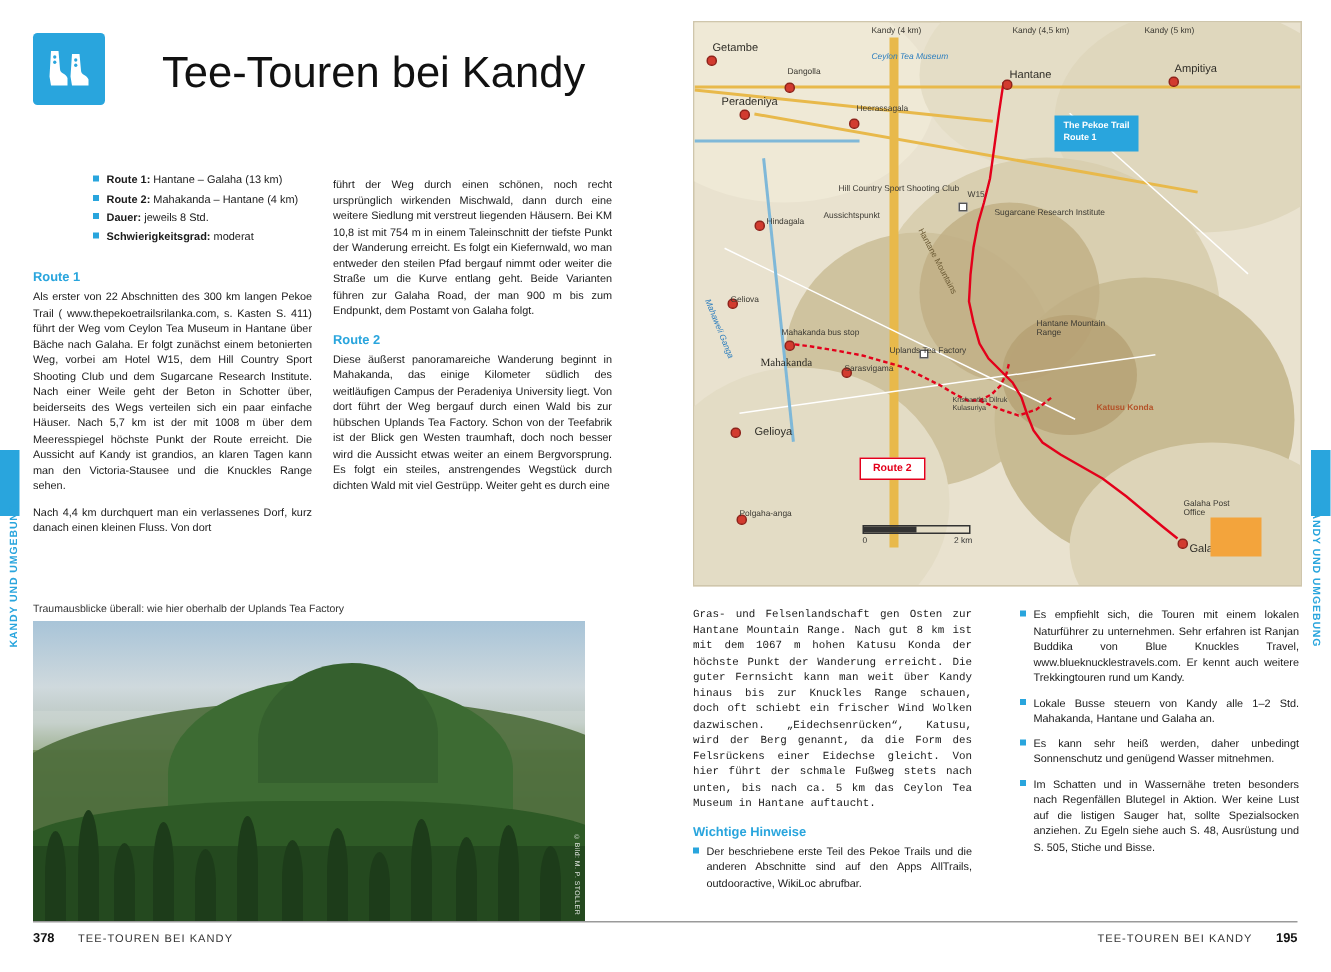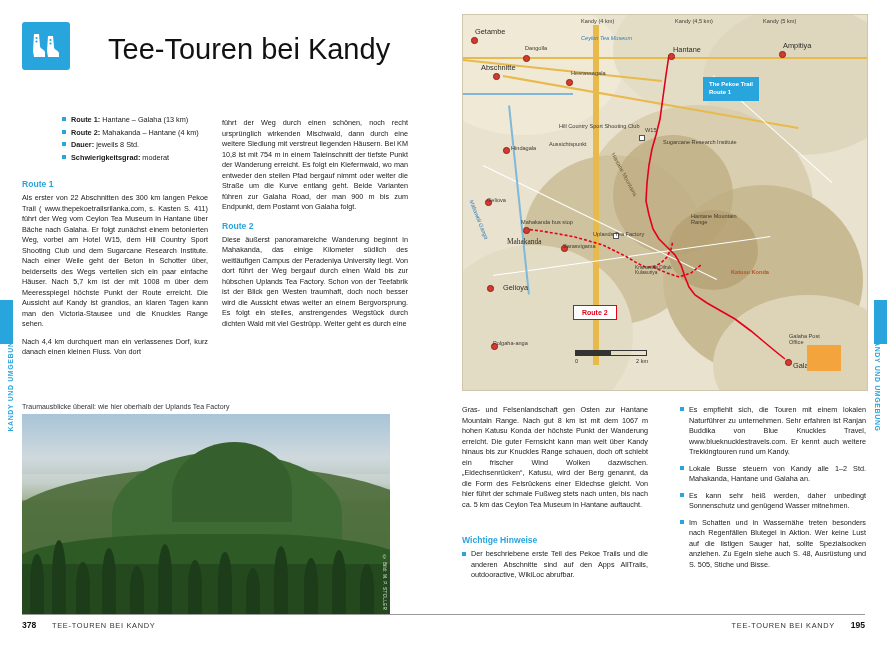--- a/index.html
+++ b/index.html
@@ -97,21 +97,21 @@
     position:absolute;background:#29a5dd;color:#fff;font-size:6px;
     padding:4px 6px;line-height:1.3;font-weight:bold;
   }
   .scale{position:absolute;left:575px;top:358px;font-size:5.6px;color:#333;}
   .scalebar{position:absolute;left:575px;top:350px;width:70px;height:4px;border:1px solid #333;}
   .scalebar i{position:absolute;left:0;top:0;width:35px;height:100%;background:#333;}
 
   .rcol{position:absolute;width:186px;text-align:justify;font-size:7.25px;line-height:1.45;}
   .rcol.r1{left:462px;top:405px;}
   .rcol.r2{left:680px;top:405px;}
-  .rcol p{margin:0 0 24px 0;}
+  .rcol p{margin:0 0 6px 0;font-family:Liberation Mono, monospace;}
   .h-hint{color:#29a5dd;font-weight:bold;font-size:8.6px;margin:2px 0 3px 0;}
   .bullets{margin:0;padding:0;}
   .bullets li{list-style:none;margin:0 0 6px 0;padding-left:9px;position:relative;text-align:justify;}
   .bullets li:before{content:"";position:absolute;left:0;top:2.2px;width:4px;height:4px;background:#29a5dd;}
 
   
   .footrule{position:absolute;left:22px;right:22px;top:614px;height:1px;background:#9a9a9a;}
   .pg-left{position:absolute;left:22px;top:620px;font-size:8.6px;font-weight:bold;color:#111;}
   .ft-left{position:absolute;left:52px;top:621px;font-size:7.4px;letter-spacing:.7px;color:#333;}
   .pg-right{position:absolute;right:22px;top:620px;font-size:8.6px;font-weight:bold;color:#111;}
@@ -232,21 +232,21 @@
     <div class="msq" style="left:150px;top:218px;"></div>
 
     <div class="mlabel" style="left:118px;top:3px;">Kandy (4 km)</div>
     <div class="mlabel" style="left:212px;top:3px;">Kandy (4,5 km)</div>
     <div class="mlabel" style="left:300px;top:3px;">Kandy (5 km)</div>
 
     <div class="mlabel big" style="left:12px;top:12px;">Getambe</div>
     <div class="mlabel" style="left:62px;top:30px;">Dangolla</div>
     <div class="mlabel big" style="left:210px;top:30px;">Hantane</div>
     <div class="mlabel big" style="left:320px;top:26px;">Ampitiya</div>
-    <div class="mlabel big" style="left:18px;top:48px;">Abschnitte</div>
+    <div class="mlabel big" style="left:18px;top:48px;">Peradeniya</div>
     <div class="mlabel" style="left:108px;top:55px;">Heerassagala</div>
     <div class="mlabel" style="left:48px;top:130px;">Hindagala</div>
     <div class="mlabel" style="left:24px;top:182px;">Geliova</div>
     <div class="mlabel big" style="left:44px;top:222px;font-family:Liberation Serif, serif;">Mahakanda</div>
     <div class="mlabel" style="left:100px;top:228px;">Sarasvigama</div>
     <div class="mlabel big" style="left:40px;top:268px;">Gelioya</div>
     <div class="mlabel" style="left:30px;top:325px;">Polgaha-anga</div>
     <div class="mlabel big" style="left:330px;top:346px;">Galaha</div>
 
     <div class="mlabel blue" style="left:118px;top:20px;">Ceylon Tea Museum</div>

